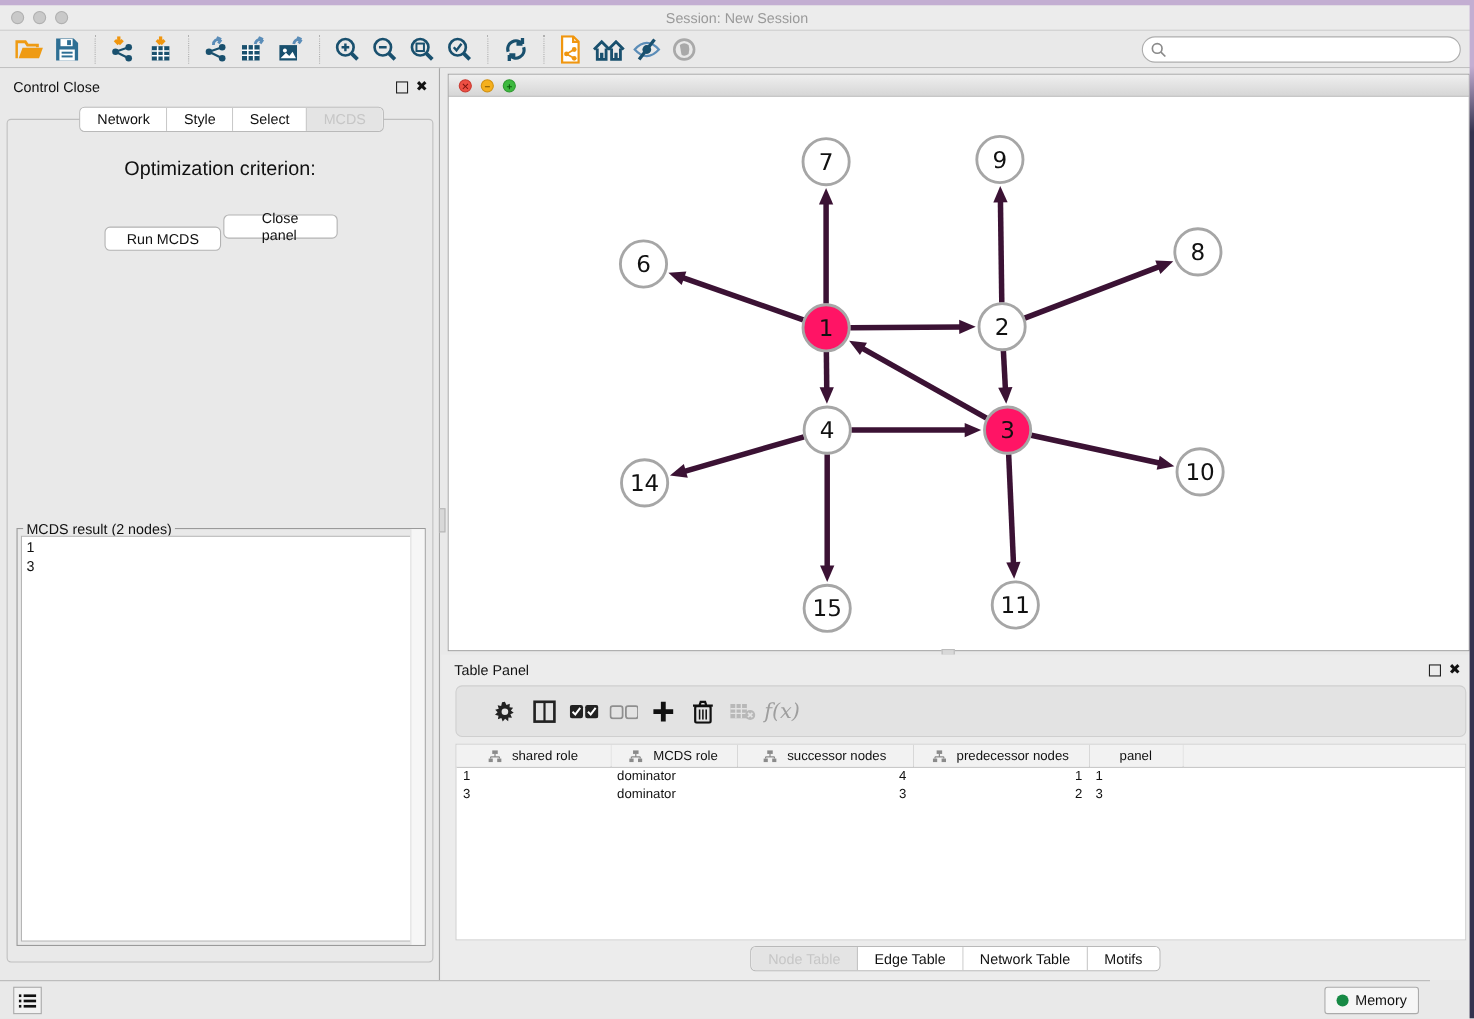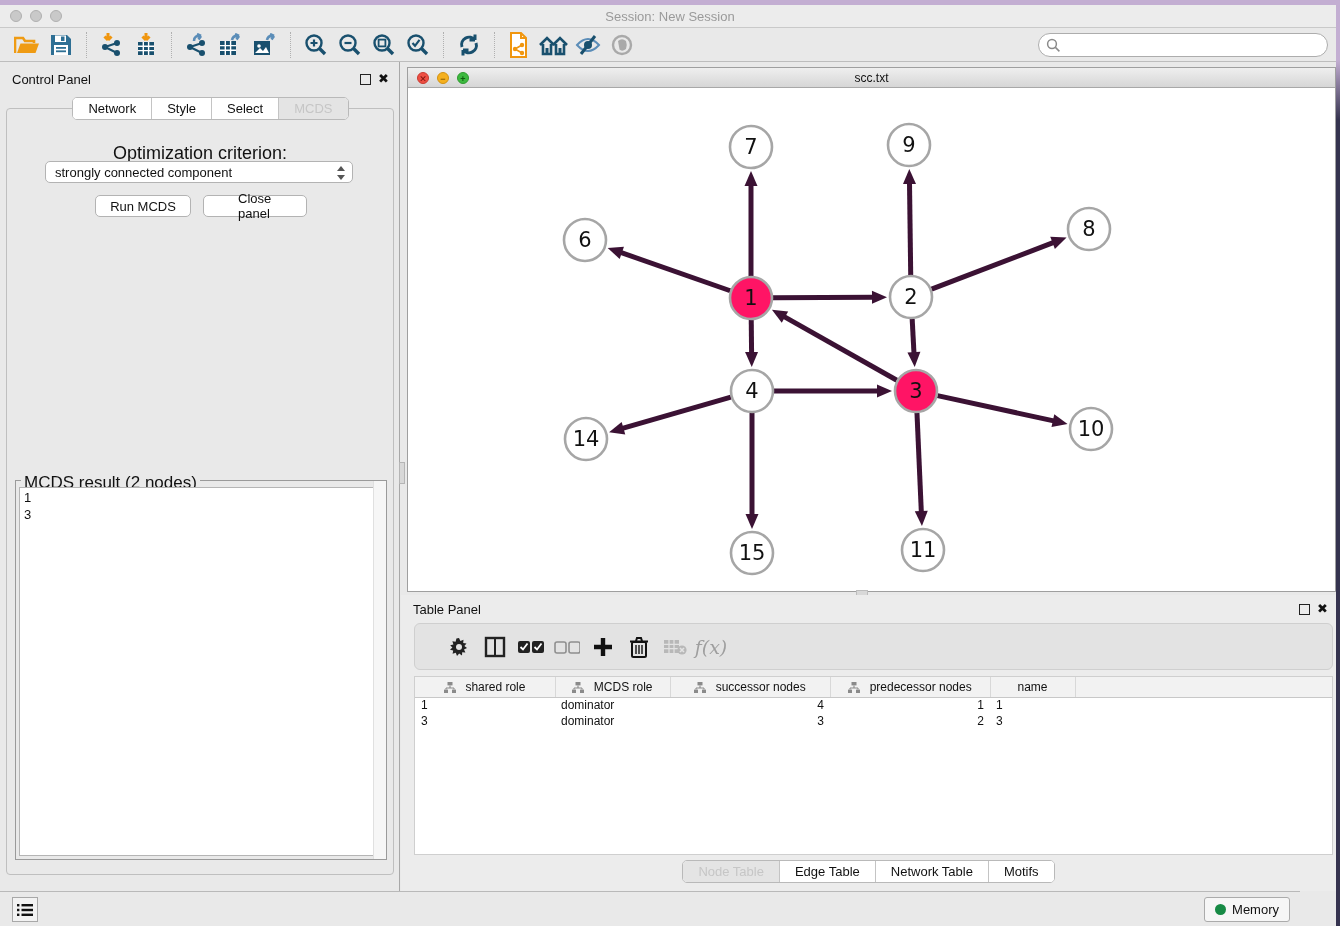--- a/index.html
+++ b/index.html
@@ -51,27 +51,27 @@
            border:1px solid #b3b3b3; border-radius:5px; font-size:13px; color:#111;
            display:flex; align-items:center; padding-left:9px; }
   .combo .stepper { position:absolute; right:6px; top:2px; width:10px; height:18px; }
   .combo .stepper .up, .combo .stepper .dn { position:absolute; left:1px; width:0; height:0;
            border-left:4px solid transparent; border-right:4px solid transparent; }
   .combo .stepper .up { top:2px; border-bottom:5px solid #555; }
   .combo .stepper .dn { bottom:2px; border-top:5px solid #555; }
   .cp-btn { position:absolute; top:86px; height:22px; background:#fff; border:1px solid #b3b3b3;
             border-radius:5px; font-size:13px; color:#111; display:flex; align-items:center;
             justify-content:center; }
-  .btn-run { left:88px; width:96px; }
+  .btn-run { left:88px; width:106px;margin-top:11px; }
   .btn-close { left:196px; width:104px;padding-left:34px; }
 
   .groupbox { position:absolute; left:8px; top:371px; width:372px; height:380px;
               border:1px solid #9a9a9a; }
   .groupbox-legend { position:absolute; left:5px; top:-8px; background:#e9e9e9; padding:0 3px;
-                     font-size:17px; color:#111; }
+                     font-size:13px; color:#111; }
   .result-area { position:absolute; left:3px; top:6px; right:3px; bottom:3px; background:#fff;
                  border:1px solid #b5b5b5; font-size:13px; color:#111; line-height:17px;
                  padding:1px 4px; white-space:pre-line; }
   .result-scrollbar { position:absolute; right:0; top:0; bottom:0; width:13px; background:#f6f6f6;
                       border-left:1px solid #e0e0e0; }
 
   .splitter-v-handle { position:absolute; left:399px; top:462px; width:6px; height:22px;
                        background:#d8d8d8; border:1px solid #b5b5b5; z-index:4; }
 
   
@@ -270,61 +270,53 @@
     <svg width="15" height="15" viewBox="0 0 15 15">
       <circle cx="6" cy="6" r="4.4" fill="none" stroke="#8a8a8a" stroke-width="1.5"></circle>
       <path d="M9.4 9.4 L13.4 13.4" stroke="#8a8a8a" stroke-width="1.5"></path>
     </svg>
     <input type="text" value="" style="">
   </div>
 </div>
 
 <div class="control-panel">
   <div class="panel-header">
-    <div class="panel-title">Control Panel</div>
+    <div class="panel-title">Control Close</div>
     <div class="float-icon" style="left:360px;"></div>
     <div class="close-icon" style="left:378px;">✖</div>
   </div>
   <div class="cp-tabs">
     <div class="seg">
       <div class="tab">Network</div>
       <div class="tab">Style</div>
       <div class="tab">Select</div>
       <div class="tab disabled">MCDS</div>
     </div>
   </div>
   <div class="cp-body">
     <div class="opt-label">Optimization criterion:</div>
-    <div class="combo">
-      <span>strongly connected component</span>
-      <span class="stepper">
-          <span class="up"></span>
-          <span class="dn"></span>
-        </span>
-    </div>
     <div class="cp-btn btn-run">Run MCDS</div>
     <div class="cp-btn btn-close">Close panel</div>
     <div class="groupbox">
       <div class="groupbox-legend">MCDS result (2 nodes)</div>
       <div class="result-area">1
 3</div>
       <div class="result-scrollbar"></div>
     </div>
   </div>
 </div>
 <div class="splitter-v-handle"></div>
 
 <div class="right-area">
 
   <div class="net-window">
     <div class="net-titlebar">
       <div class="net-light nl-close">✕</div>
       <div class="net-light nl-min">−</div>
       <div class="net-light nl-zoom">+</div>
-      <div class="net-title">scc.txt</div>
     </div>
     <div class="net-canvas">
       <svg id="graph-svg" width="927" height="503" viewBox="0 0 927 503">
           <line x1="343" y1="188" x2="343" y2="96" stroke="#3b1234" stroke-width="5"></line>
           <polygon points="343,83 349.5,98 336.5,98" fill="#3b1234"></polygon>
           <line x1="322.23121807335133" y1="202.7434376400866" x2="211.9293150584546" y2="164.2042185143998" stroke="#3b1234" stroke-width="5"></line>
           <polygon points="199.65685301088945,159.91624984717825 215.96137047630614,158.7276749778821 211.6734018090846,171.0001370254472" fill="#3b1234"></polygon>
           <line x1="364.9995703250881" y1="209.8625026854682" x2="466.0007226350791" y2="209.23124548353076" stroke="#3b1234" stroke-width="5"></line>
           <polygon points="479.0004687362675,209.1499970703983 464.04138590300096,215.74361828999147 463.9601374898685,202.74387218880307" fill="#3b1234"></polygon>
           <line x1="343.236545465451" y1="231.99872828694365" x2="343.60217353537786" y2="266.0021387901402" stroke="#3b1234" stroke-width="5"></line>
@@ -476,21 +468,21 @@
           </th>
           <th>
             <svg class="hicon" width="12" height="11" viewBox="0 0 12 11">
                   <rect x="3.5" y="0" width="5" height="3.4" fill="#8a8a8a"></rect>
                   <path d="M6 3.4 V6 M2 6 H10 M2 6 V7.6 M10 6 V7.6" stroke="#8a8a8a" stroke-width="1.1" fill="none"></path>
                   <rect x="0" y="7.6" width="4" height="3.4" fill="#8a8a8a"></rect>
                   <rect x="8" y="7.6" width="4" height="3.4" fill="#8a8a8a"></rect>
                 </svg>
             <span>predecessor nodes</span>
           </th>
-          <th><span>name</span></th>
+          <th><span>panel</span></th>
           <th style="border-right:none;"></th>
         </tr>
         </thead>
         <tbody>
         <tr>
           <td>1</td>
           <td>dominator</td>
           <td class="td-right">4</td>
           <td class="td-right">1</td>
           <td>1</td>

